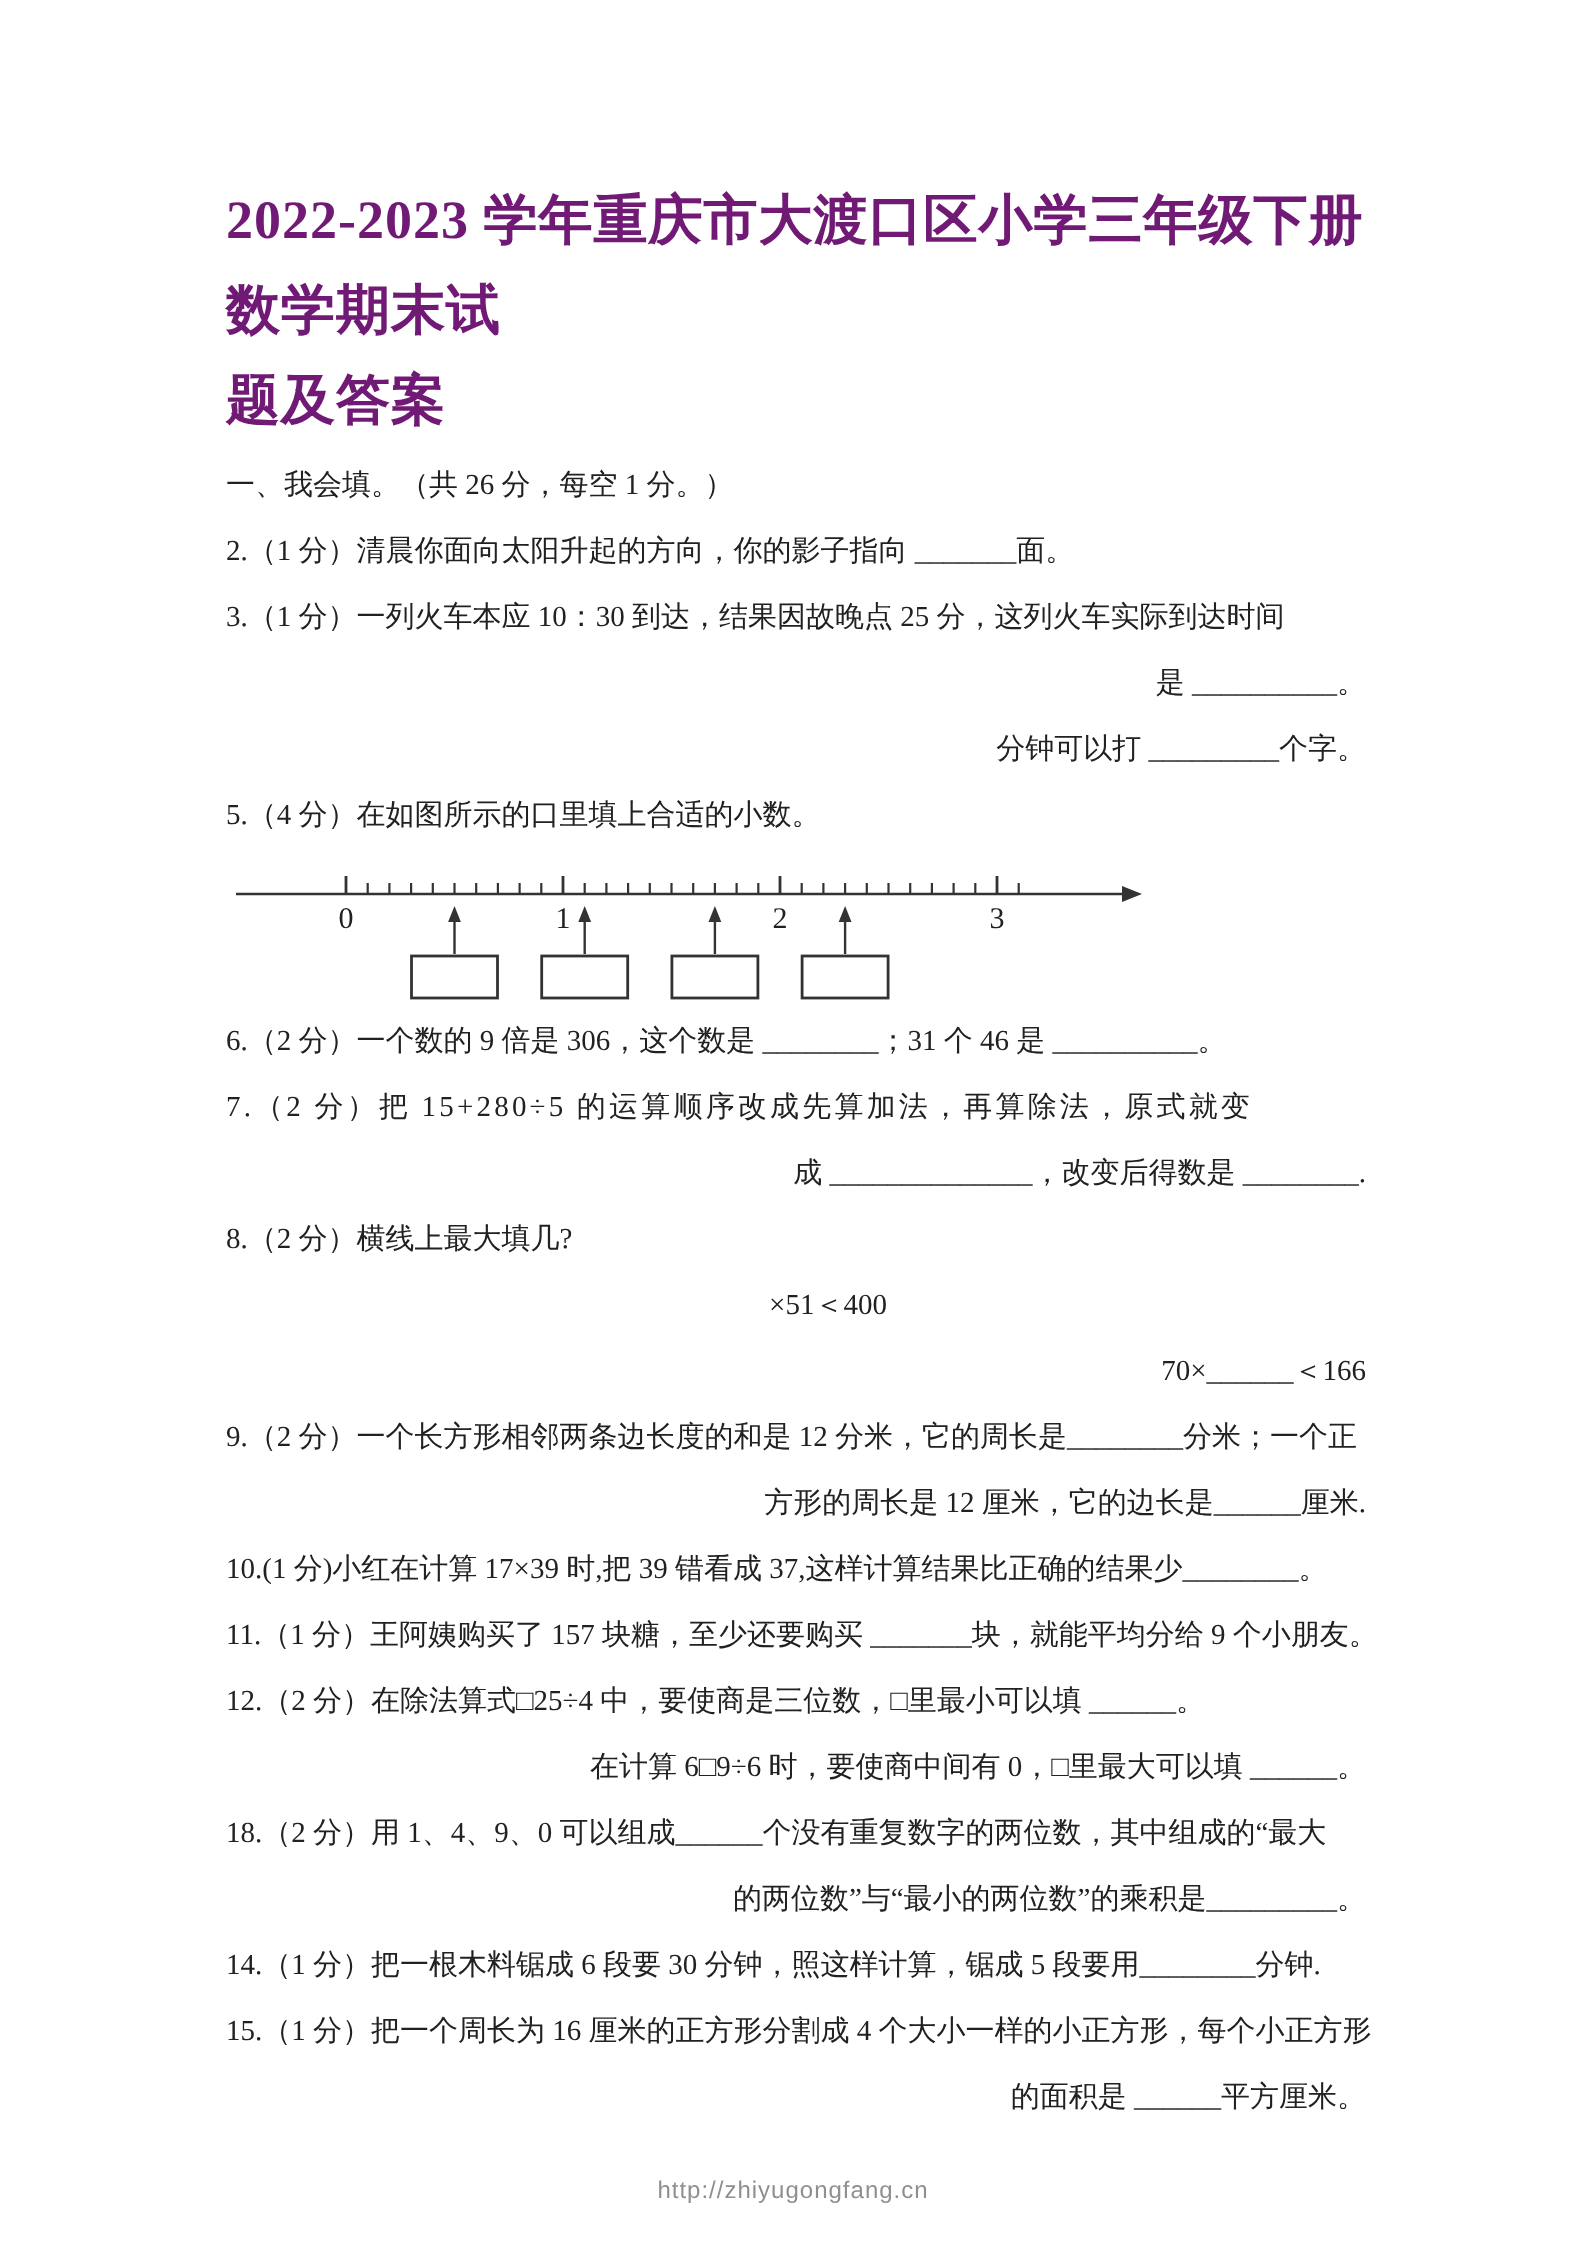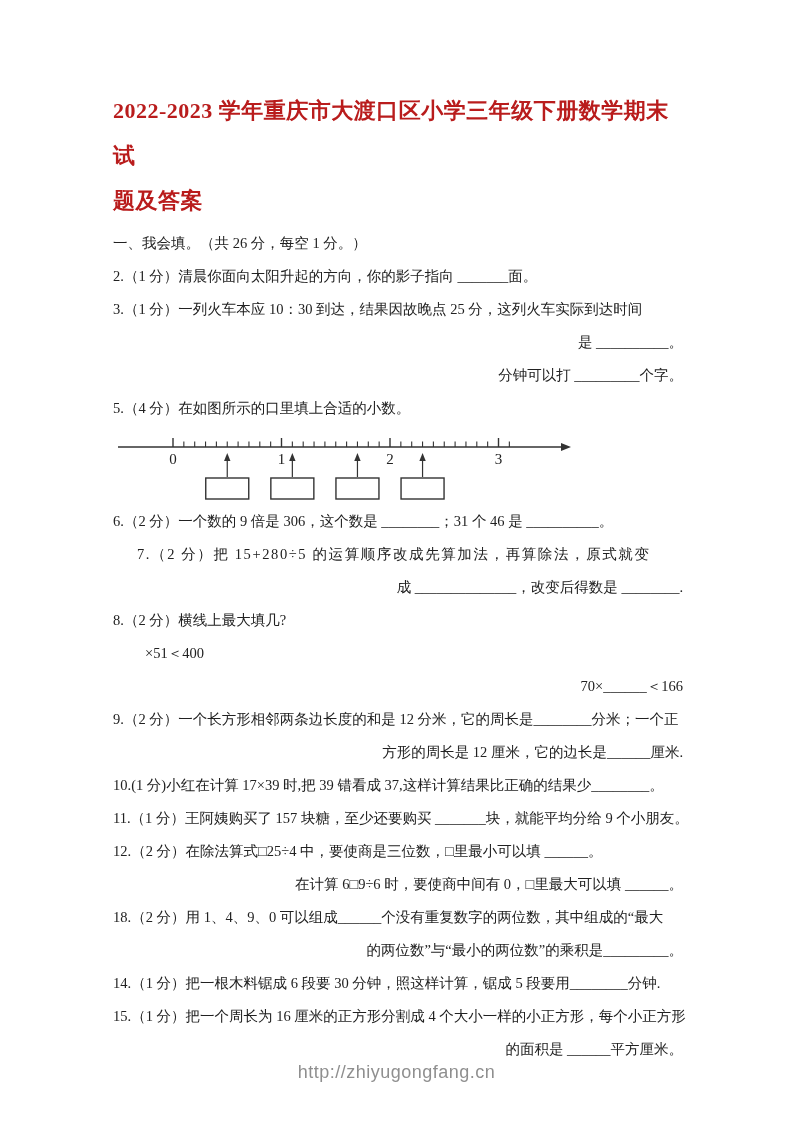--- a/index.html
+++ b/index.html
@@ -11,47 +11,47 @@
     font-family:"Liberation Serif","DejaVu Serif",serif;
     overflow:hidden;
   }
   .content{
     position:absolute;
     left:113px;top:88px;
     width:570px;
   }
   h1.title{
     margin:0 0 4px 0;
-    font-size:22px;
+    font-size:27px;
     font-weight:bold;
     line-height:45px;
-    color:#b91c1c;
+    color:#701a75;
     letter-spacing:0.5px;
   }
   h1.title .tl{display:block;}
   .line{
     font-size:14.5px;
     line-height:33px;
     white-space:nowrap;
     color:#212121;
   }
   .line.cont{padding-left:27px;text-align:right;}
-  .line.expr{padding-left:32px;}
-  .line.spread{letter-spacing:1.6px;margin-left:24px;}
+  .line.expr{padding-left:32px;text-align:center;}
+  .line.spread{letter-spacing:1.6px;}
   .figure{
     margin:4px 0 2px 3px;
     height:74px;
   }
   .footer{
     position:absolute;
     left:0;right:0;
-    bottom:39px;
+    bottom:20px;
     text-align:center;
     font-family:"Liberation Sans","DejaVu Sans",sans-serif;
-    font-size:18px;
+    font-size:12px;
     color:#8f8f8f;
     letter-spacing:0.5px;
   }
 </style>
 </head>
 <body>
 
 <div class="page">
   <div class="content">
 

